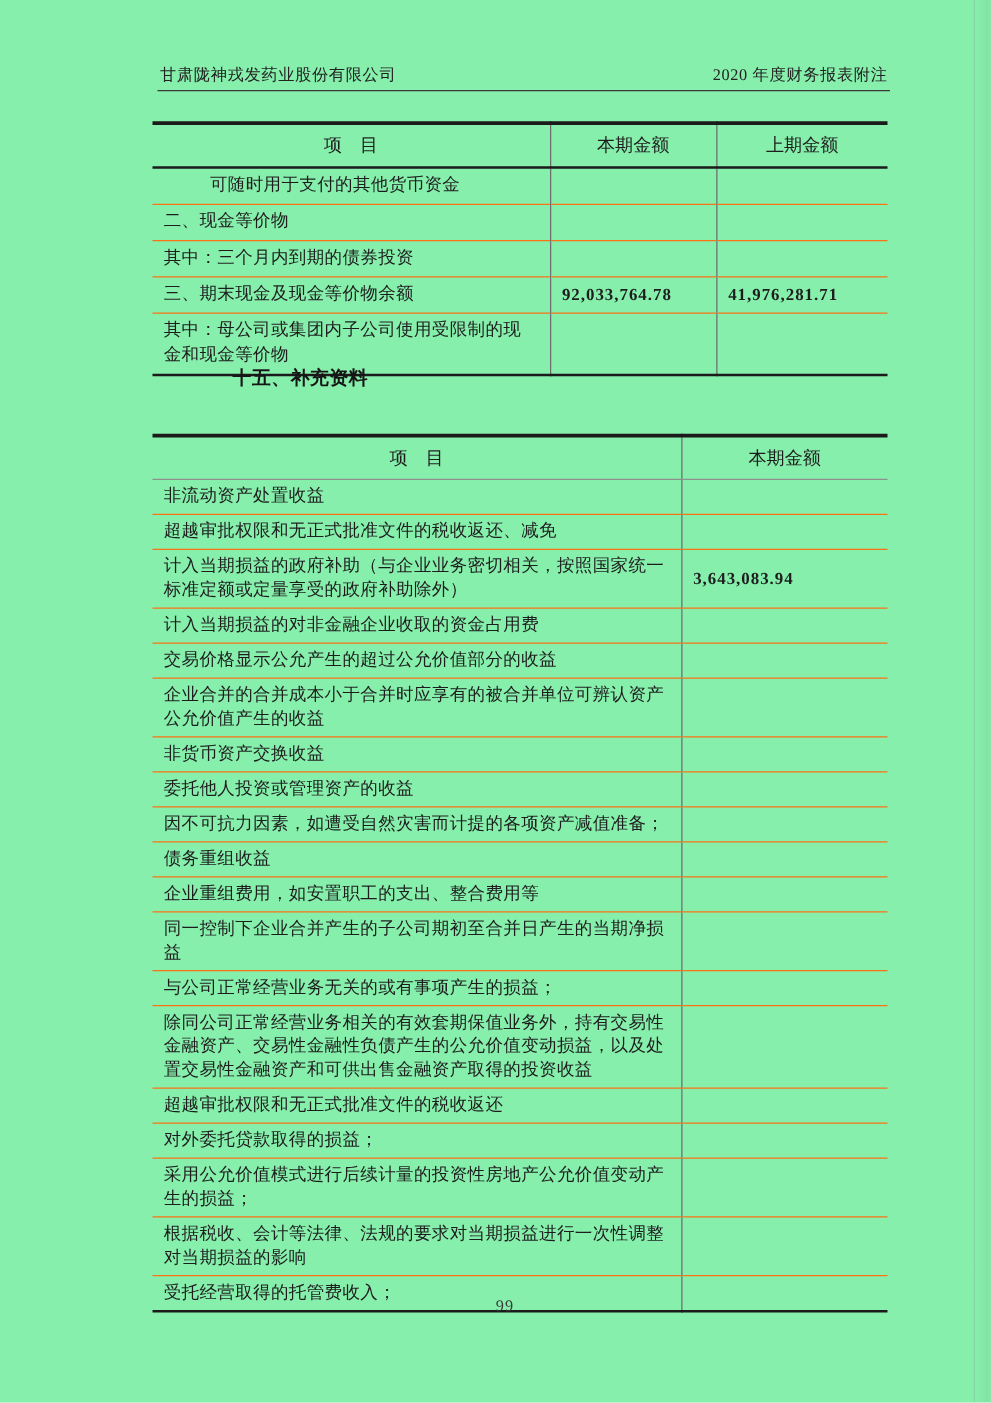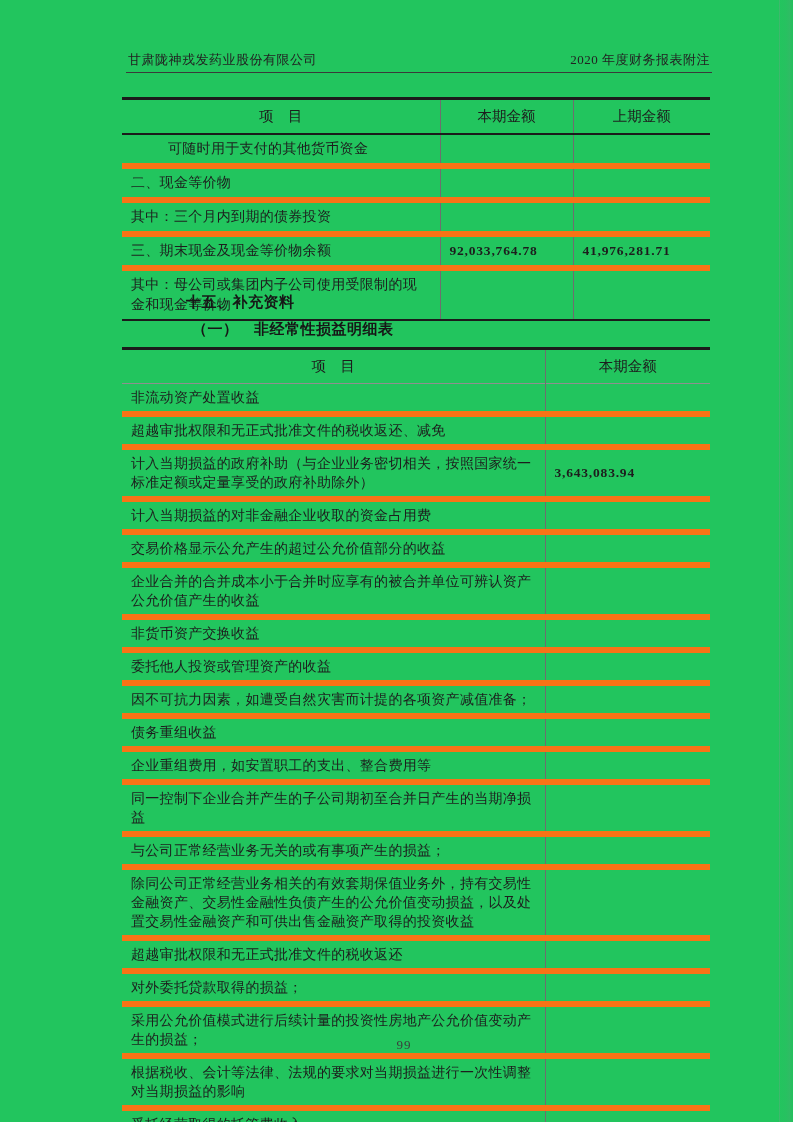--- a/index.html
+++ b/index.html
@@ -1,20 +1,20 @@
 <!DOCTYPE html>
 <html><head>
 <meta charset="utf-8">
 <style>
   html, body { margin: 0; padding: 0; background: #f2f2f0; }
   .page {
     position: relative;
     width: 793px;
     height: 1122px;
-    background: #22c55e;
+    background: #86efac;
     overflow: hidden;
     font-family: "Liberation Serif", "DejaVu Serif", serif;
     color: #1e1e1e;
   }
   
   .scan-edge {
     position: absolute;
     top: 0; right: 0;
     width: 16px; height: 100%;
     background: linear-gradient(to right, rgba(0,0,0,0) 0%, rgba(120,130,130,0.05) 55%, rgba(120,135,135,0.14) 78%, rgba(0,0,0,0.02) 100%);
@@ -62,21 +62,21 @@
     font-weight: normal;
     font-size: 14.5px;
     text-align: center;
     padding: 7px 6px;
     color: #1d1d1d;
     margin-top: 16px;
   }
   #cash-table thead tr { border-bottom: 2px solid #1b1b1b; }
   #nonrec-table thead tr { border-bottom: 1px solid #8f8f8f; }
 
-  tbody tr { border-bottom: 6px solid #f97316; }
+  tbody tr { border-bottom: 1px solid #f97316; }
   tbody tr:last-child { border-bottom: none; }
 
   td.item {
     font-size: 14px;
     line-height: 20px;
     text-align: left;
     padding: 4px 10px 4px 9px;
     letter-spacing: 0.3px;
     color: #1d1d1d;
   }
@@ -162,21 +162,20 @@
         </tr>
         <tr>
           <td class="item">其中：母公司或集团内子公司使用受限制的现金和现金等价物</td>
           <td class="num"></td>
           <td class="num"></td>
         </tr>
       </tbody>
   </table>
 
   <div class="sec-title sec-sup">十五、补充资料</div>
-  <div class="sec-title sec-sub">（一）　非经常性损益明细表</div>
 
   <table id="nonrec-table">
     <colgroup>
         <col style="width:423px">
         <col style="width:165px">
       </colgroup>
     <thead>
       <tr>
         <th>项　目</th>
         <th>本期金额</th>

